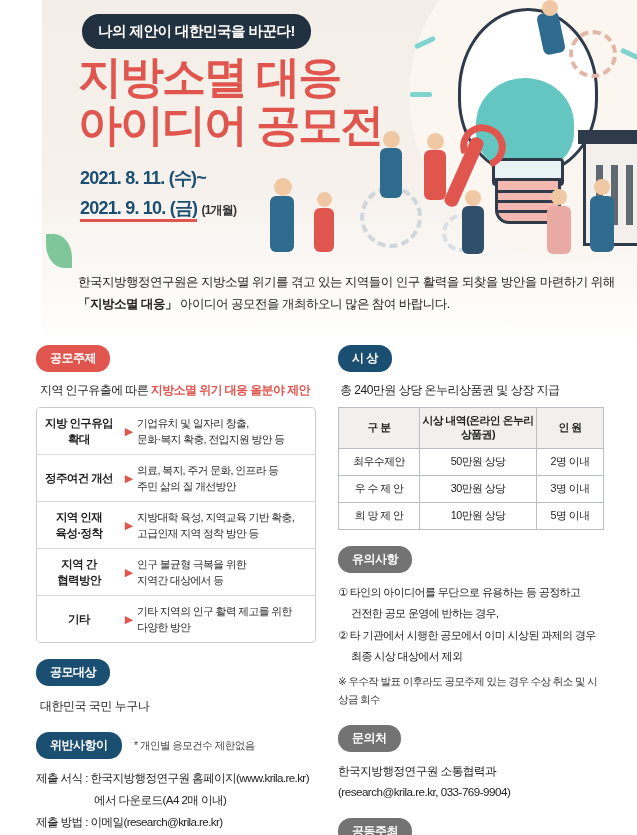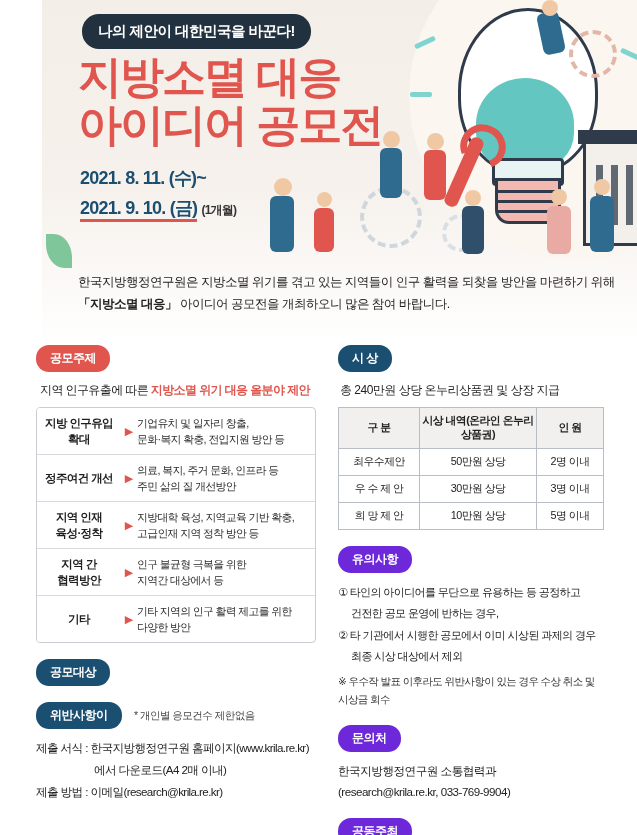--- a/index.html
+++ b/index.html
@@ -95,21 +95,21 @@
   .content{position:absolute;left:0;top:345px;width:637px;height:490px;}
   .col-l{position:absolute;left:36px;top:0;width:280px;}
   .col-r{position:absolute;left:338px;top:0;width:266px;}
 
   .sec-tag{
     display:inline-block;background:#e0564e;color:#fff;
     font-size:12px;font-weight:bold;letter-spacing:-0.5px;
     padding:5px 14px;border-radius:13px;
   }
   .sec-tag.navy{background:#1b4f72;}
-  .sec-tag.rose{background:#6d28d9;}
+  .sec-tag.rose{background:#737373;}
 
   .lead{
     font-size:12px;letter-spacing:-0.6px;color:#222;margin:10px 0 8px 4px;
   }
   .lead .hl{color:#e0564e;font-weight:bold;}
 
   
   .theme-box{
     border:1.5px solid #c9ccd1;border-radius:4px;margin-top:4px;overflow:hidden;
   }
@@ -265,20 +265,21 @@
         <div class="theme-row">
           <div class="theme-name" style="white-space:pre-line">기타</div>
           <div class="theme-arrow">▶</div>
           <div class="theme-desc" style="white-space:pre-line">기타 지역의 인구 활력 제고를 위한
 다양한 방안</div>
         </div>
       </div>
 
       <div class="gap-sec">
         <div class="sec-tag navy">공모대상</div>
+        <div class="plain">대한민국 국민 누구나</div>
       </div>
 
       <div class="gap-sec">
         <div class="sec-tag navy">위반사항이</div>
         <span class="note-star">* 개인별 응모건수 제한없음</span>
         <div class="apply-lines">
           <div>제출 서식 : 한국지방행정연구원 홈페이지(www.krila.re.kr)</div>
           <div><span class="ind">에서 다운로드(A4 2매 이내)</span></div>
           <div>제출 방법 : 이메일(research@krila.re.kr)</div>
         </div>
@@ -318,21 +319,21 @@
         </tbody>
       </table>
 
       <div class="gap-sec">
         <div class="sec-tag rose">유의사항</div>
         <div class="notice">
           <div class="item">① 타인의 아이디어를 무단으로 유용하는 등 공정하고</div>
           <div class="item sub">건전한 공모 운영에 반하는 경우,</div>
           <div class="item">② 타 기관에서 시행한 공모에서 이미 시상된 과제의 경우</div>
           <div class="item sub">최종 시상 대상에서 제외</div>
-          <div class="foot">※ 우수작 발표 이후라도 위반사항이 있는 경우 수상 취소 및 시상금 회수</div>
+          <div class="foot">※ 우수작 발표 이후라도 공모주제 있는 경우 수상 취소 및 시상금 회수</div>
         </div>
       </div>
 
       <div class="gap-sec">
         <div class="sec-tag rose">문의처</div>
         <div class="contact">
           <div>한국지방행정연구원 소통협력과</div>
           <div>(research@krila.re.kr, 033-769-9904)</div>
         </div>
       </div>

